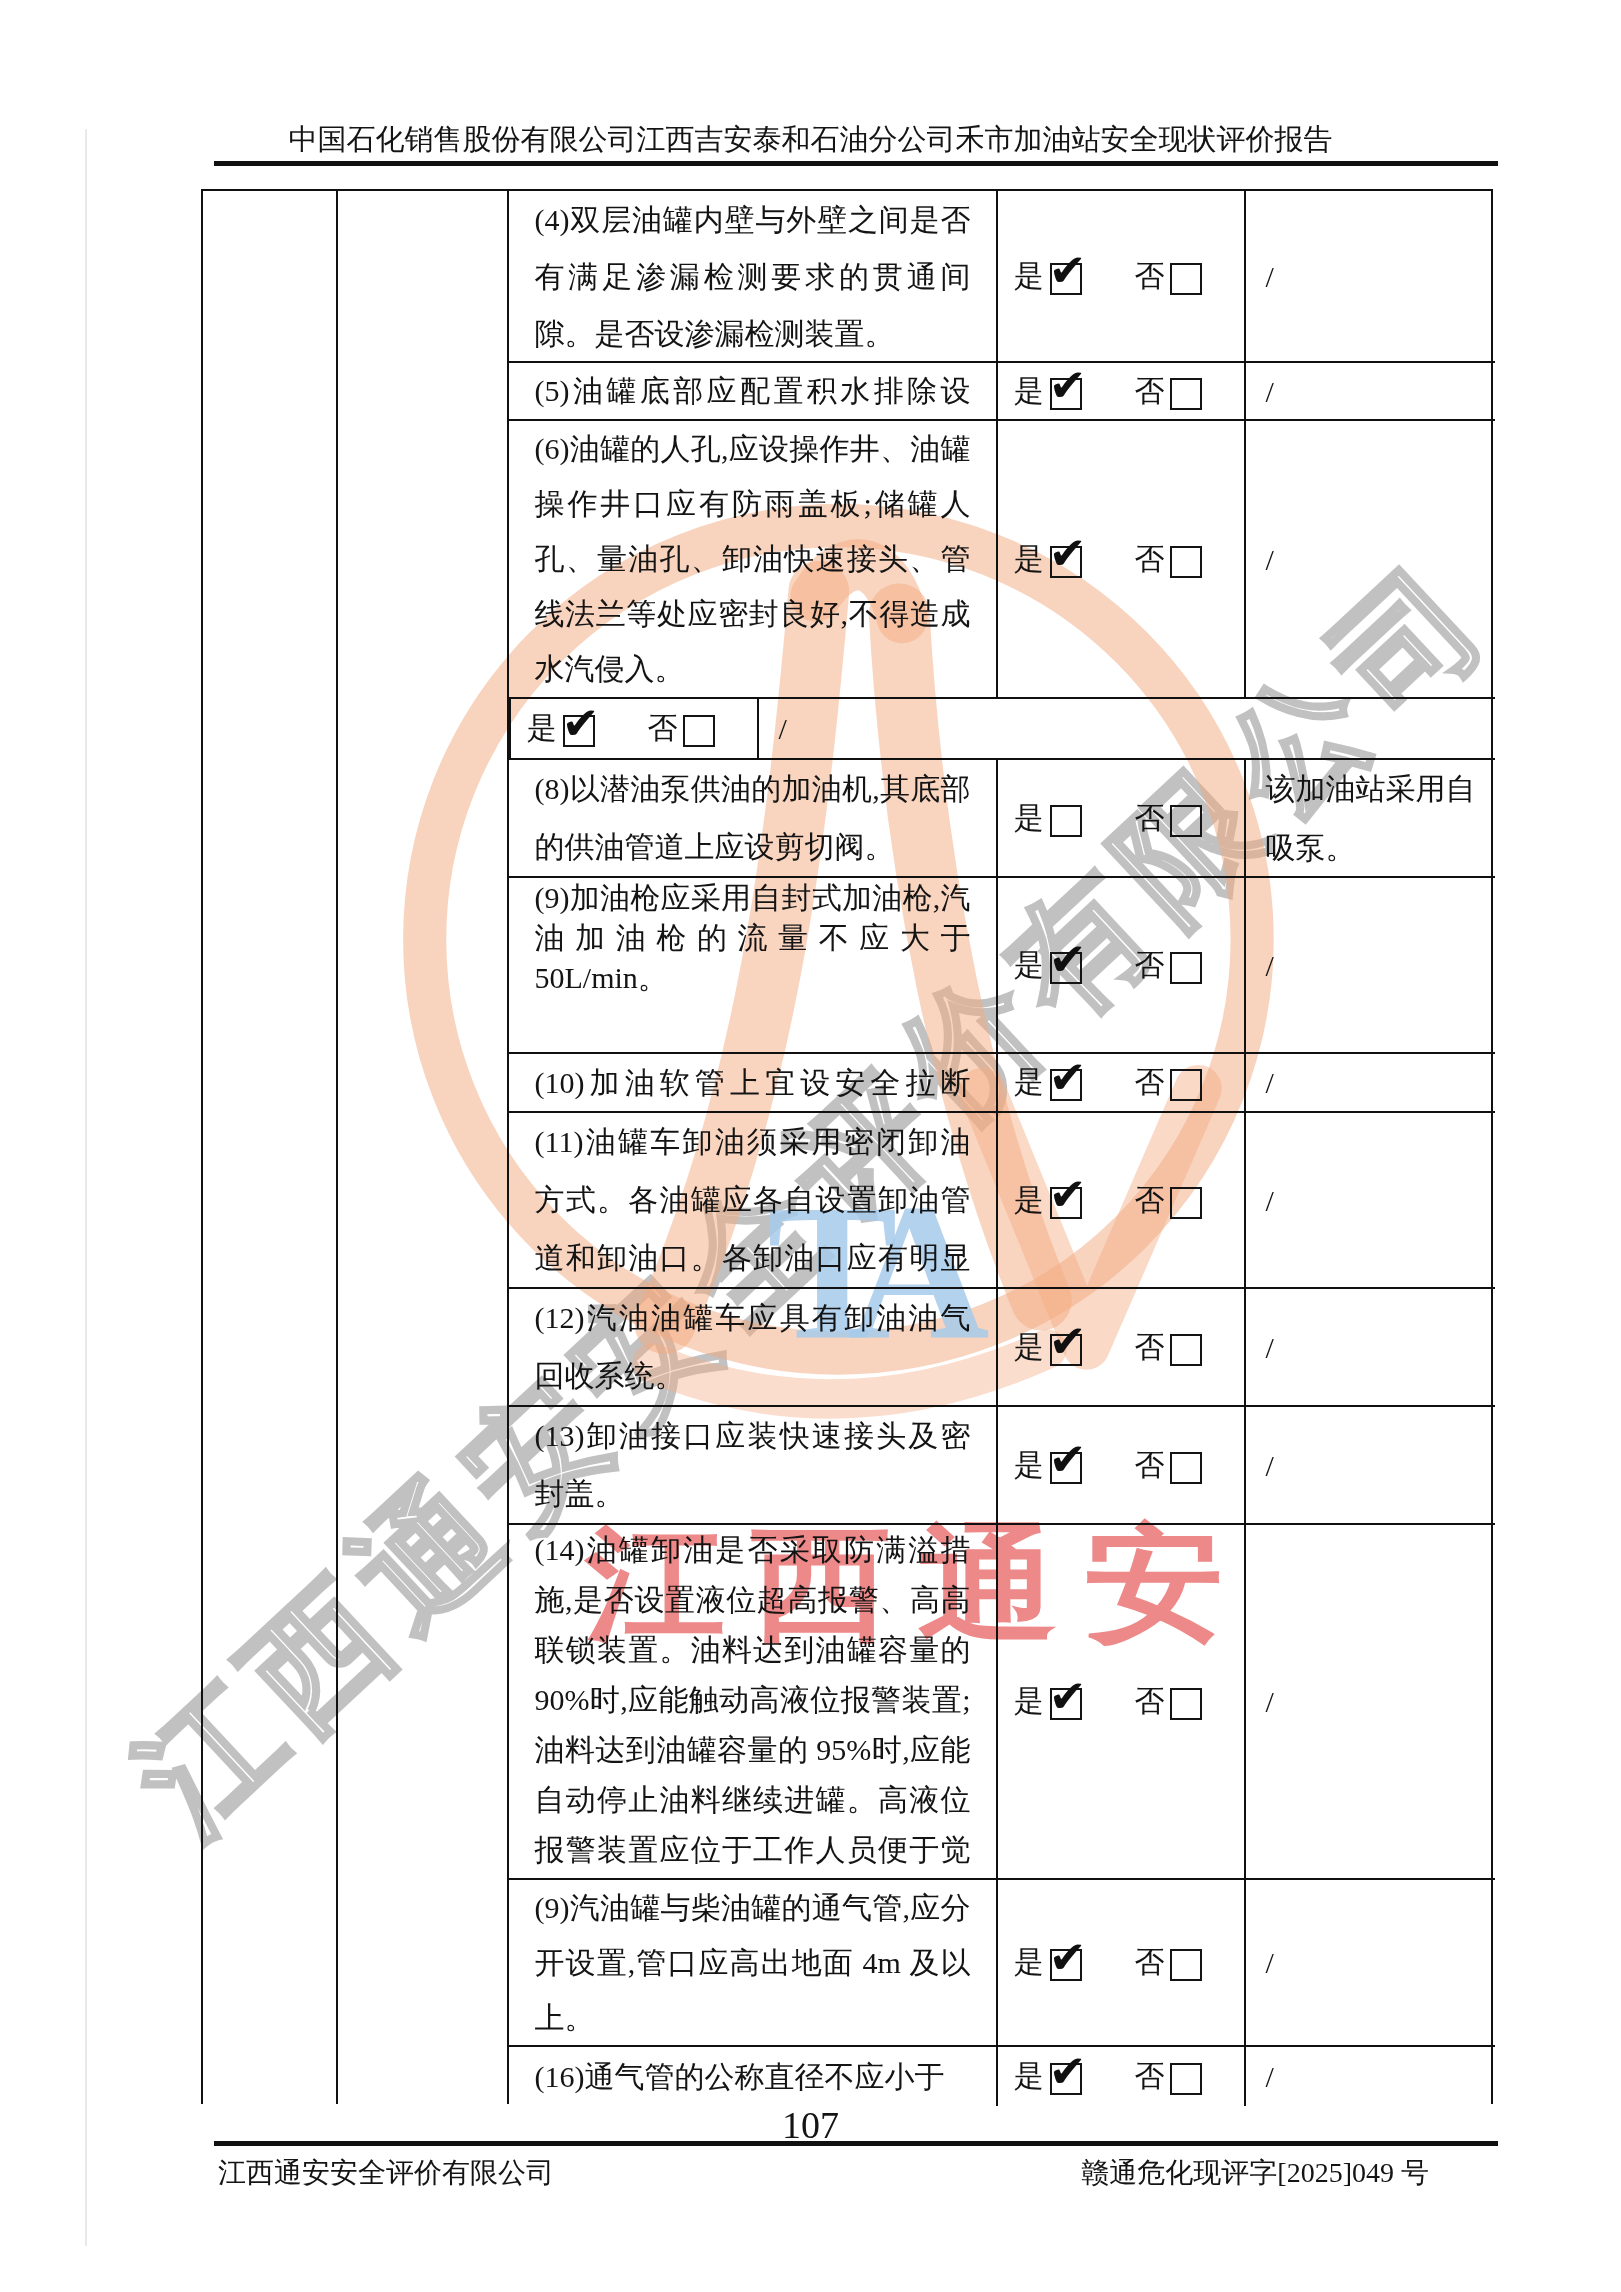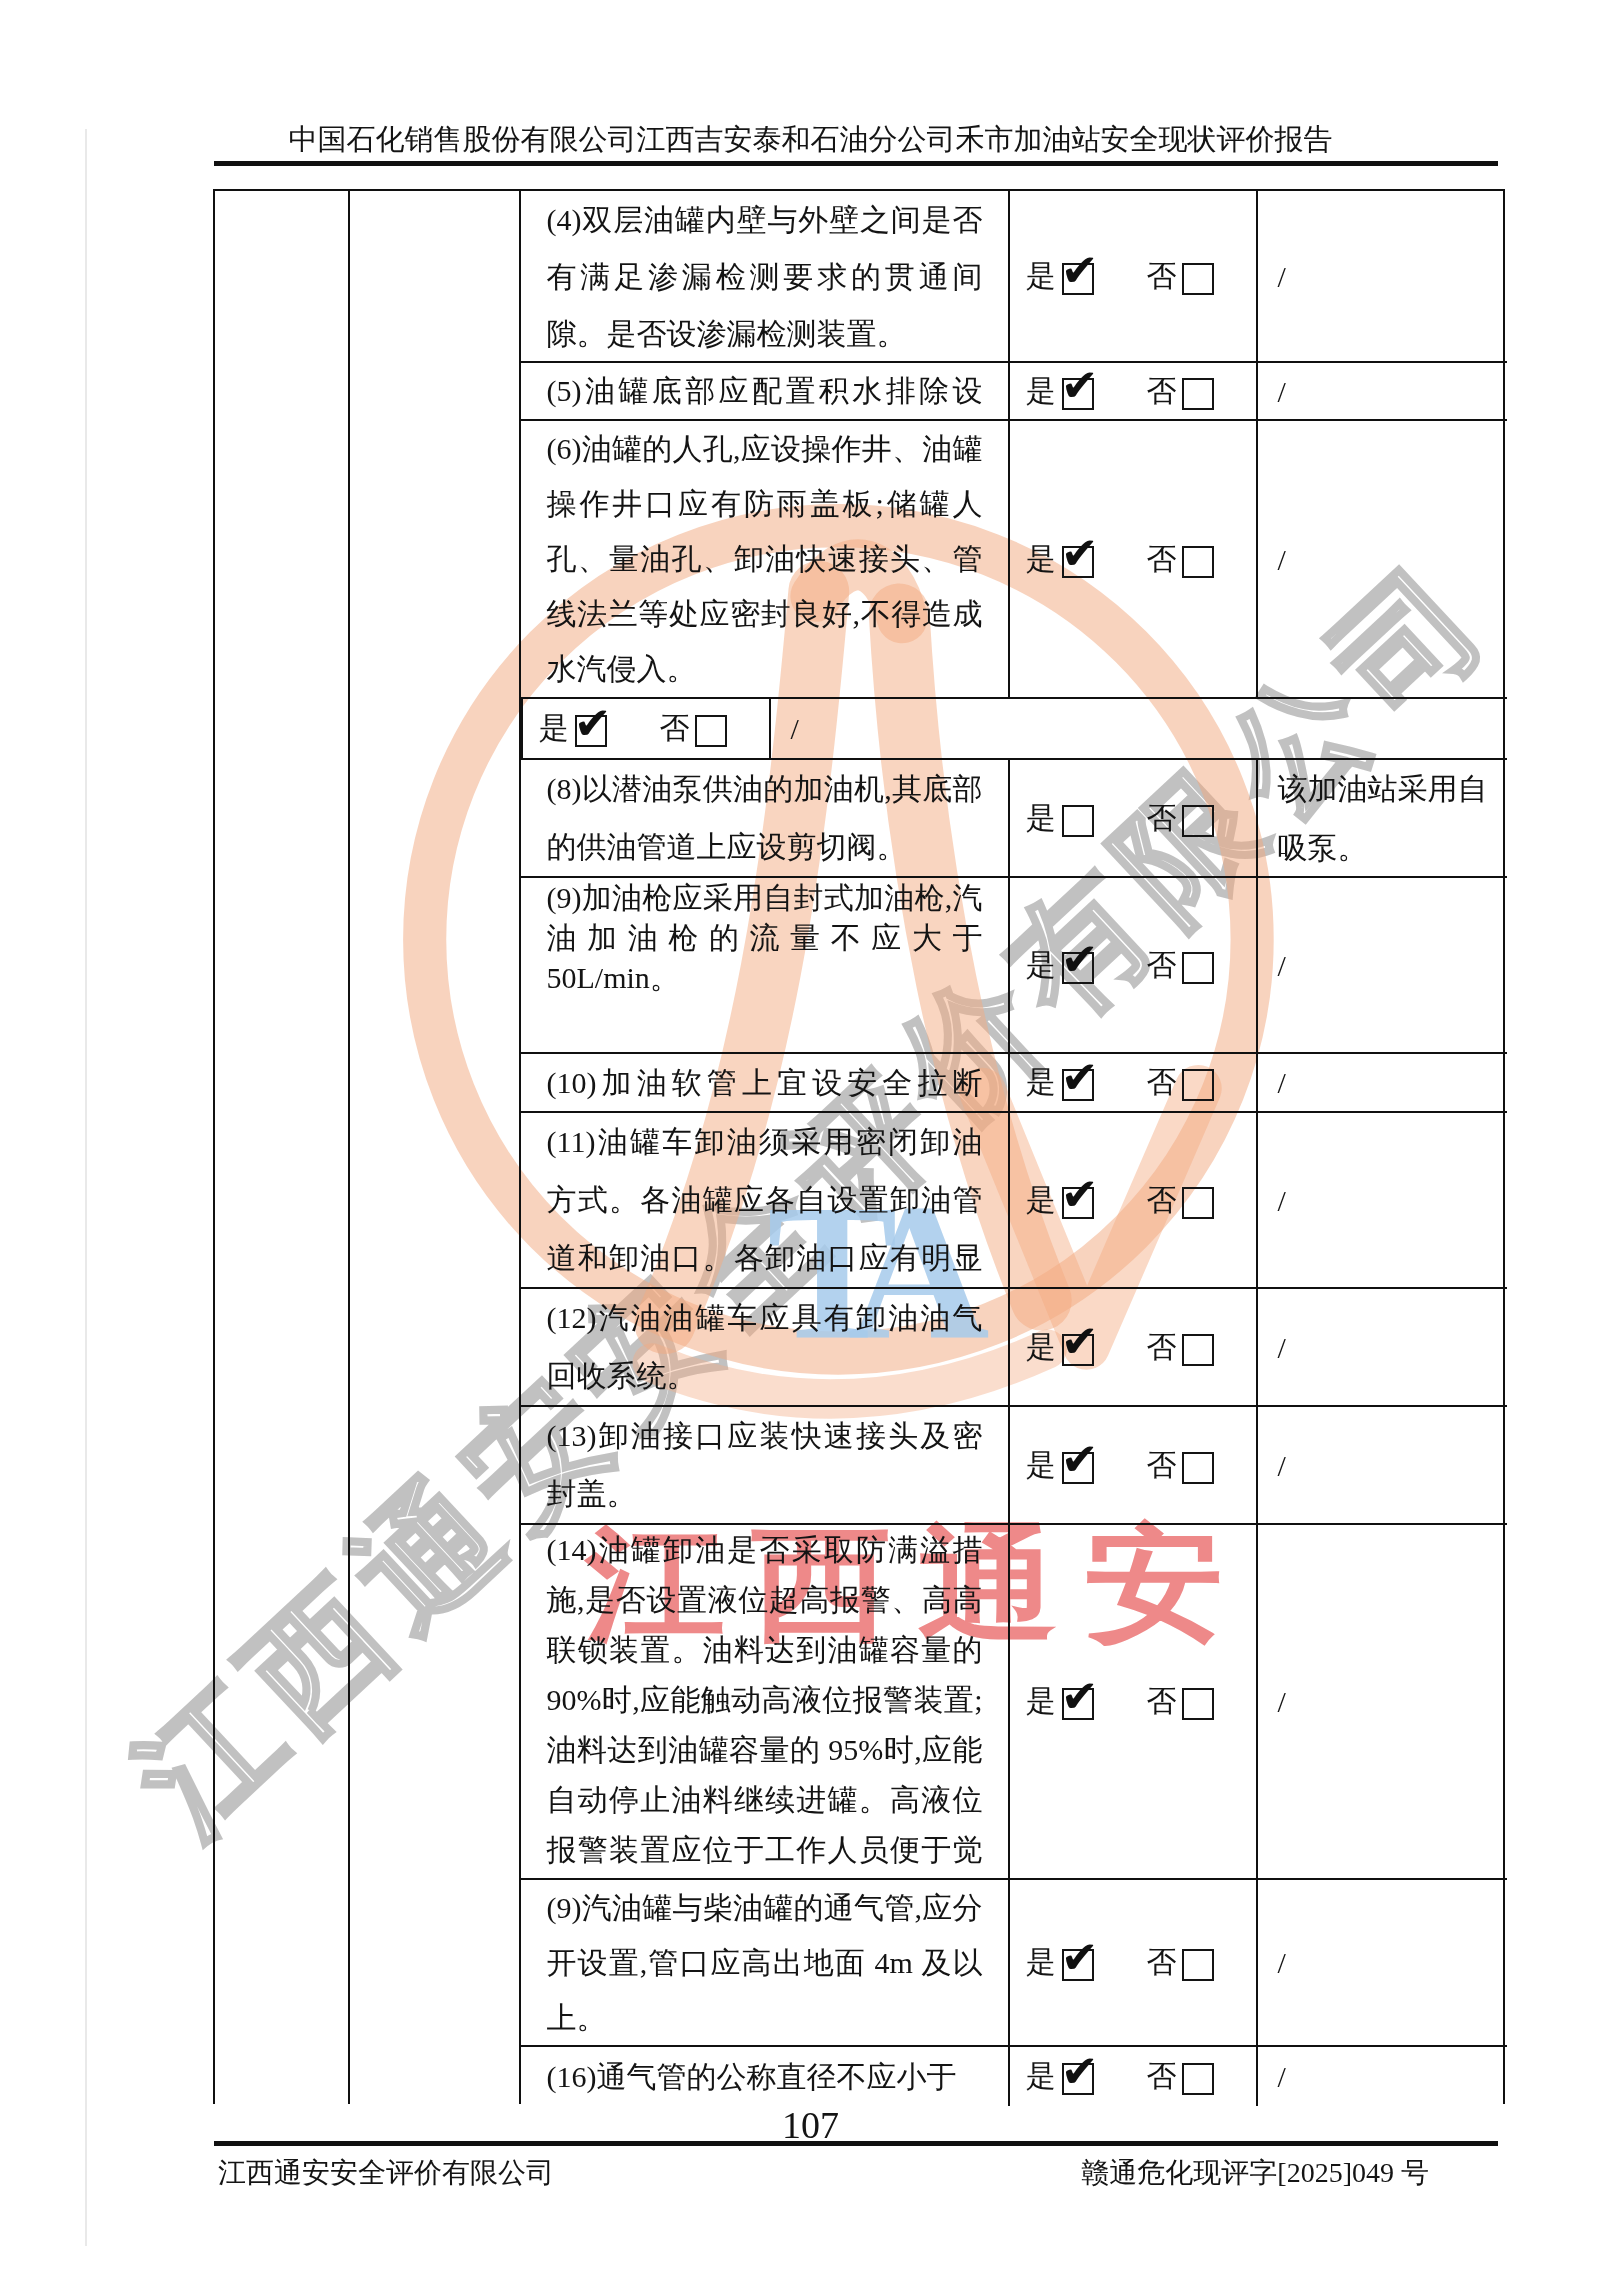--- a/index.html
+++ b/index.html
@@ -17,21 +17,21 @@
   .rule{position:absolute;left:214px;width:1284px;height:4.9px;background:#101010;}
   .rule-top{top:161px;}
   .rule-bottom{top:2141px;}
   .page-number{position:absolute;top:2103px;left:0;right:0;text-align:center;font-size:38px;}
   .footer-left{position:absolute;top:2154px;left:218px;font-size:28px;}
   .footer-right{position:absolute;top:2154px;right:192px;font-size:28px;}
   .page-edge{position:absolute;left:85px;top:129px;width:2px;height:2117px;
     background:rgba(110,110,110,.15);}
   
   .ctable{position:absolute;left:201px;top:189px;width:1292px;height:1915px;
-    border-top:2px solid #101010;border-left:2px solid #101010;box-sizing:border-box;margin-left:12px;}
+    border-top:2px solid #101010;border-left:2px solid #101010;box-sizing:border-box;}
   .vline{position:absolute;top:0;bottom:0;width:2px;background:#101010;}
   .rows{position:absolute;left:306px;top:0;width:986px;}
   .trow{position:relative;display:flex;box-sizing:border-box;border-bottom:2px solid #101010;}
   .trow.cut{border-bottom:none;}
   .c-item{width:487px;box-sizing:border-box;padding:0 25.5px;font-size:30px;
     text-align:justify;overflow:hidden;}
   .c-check{width:248px;box-sizing:border-box;border-left:2px solid #101010;
     display:flex;align-items:center;gap:53px;padding-left:15.7px;font-size:30px;}
   .c-remark{width:251px;box-sizing:border-box;border-left:2px solid #101010;
     display:flex;align-items:center;padding-left:19.6px;font-size:30px;line-height:59px;}

